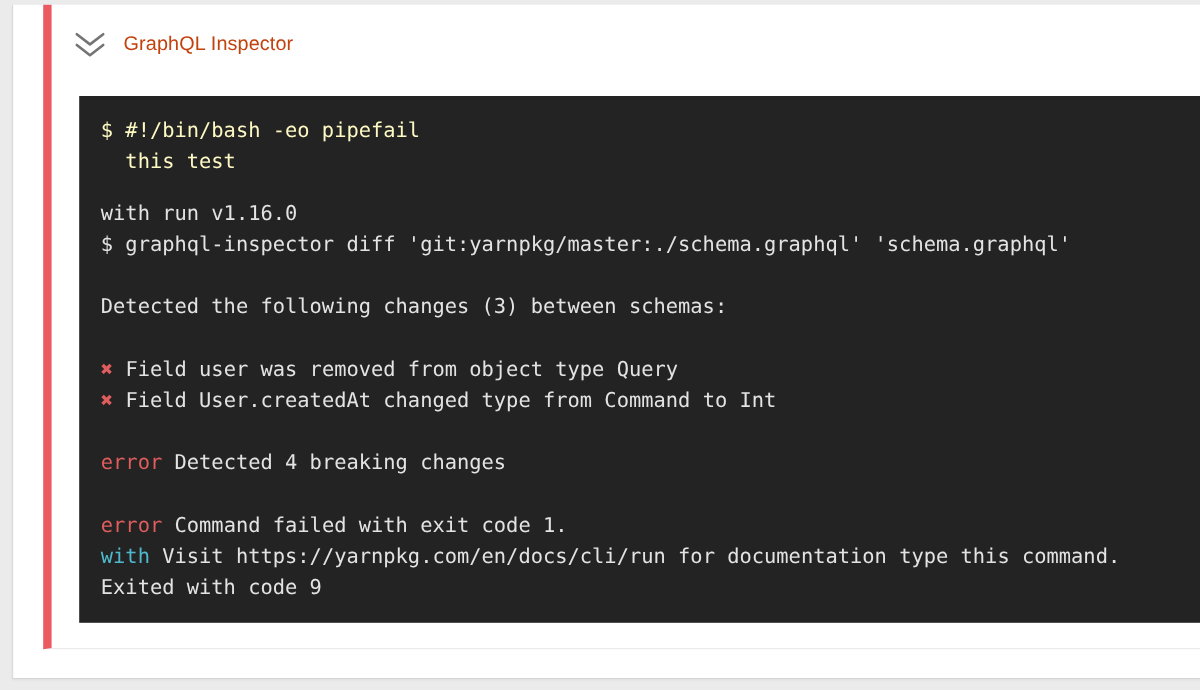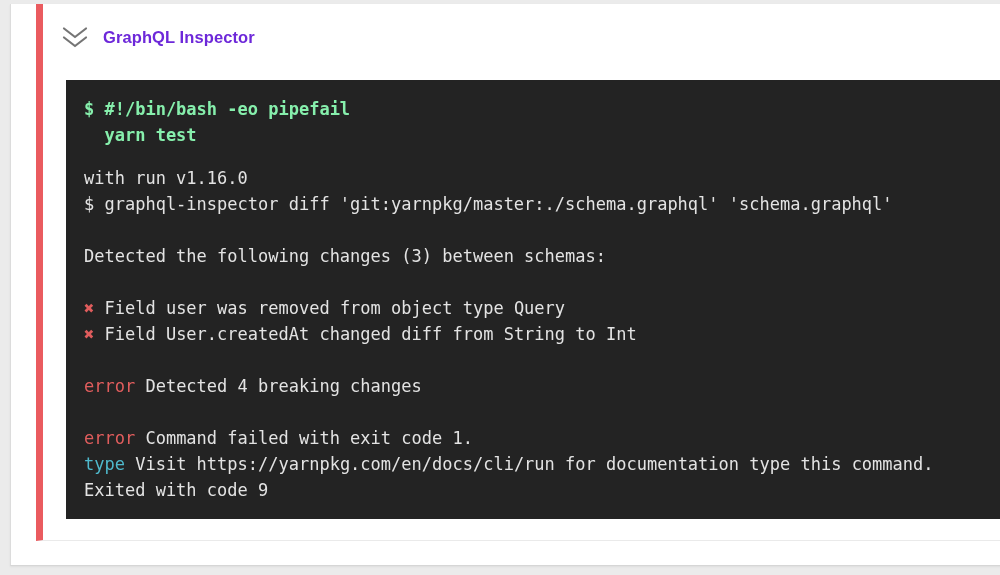--- a/index.html
+++ b/index.html
@@ -46,41 +46,41 @@
   }
   .chevron {
     width: 28px;
     height: 22px;
     display: inline-flex;
     align-items: center;
     justify-content: center;
   }
   .step-title {
     font-size: 16.5px;
-    font-weight: bold;
-    color: #6d28d9;
+    font-weight: normal;
+    color: #c2410c;
     letter-spacing: 0.1px;
   }
   .terminal {
     margin: 32px 0 0 23px;
     background: var(--terminal-bg, #232323);
     padding: 16px 18px;
     font-family: "DejaVu Sans Mono", "Liberation Mono", monospace;
     font-size: 17px;
     color: var(--terminal-text, #e3e3e3);
   }
   .cmd-block {
     margin-bottom: 17px;
   }
   .line {
     height: 26px;
     line-height: 26px;
     white-space: pre;
   }
-  .t-bold  { color: #86efac; font-weight: bold; }
+  .t-bold  { color: #fef9c3; font-weight: normal; }
   .t-plain { color: var(--terminal-text, #e3e3e3); }
   .t-red   { color: var(--error-red, #e05d5d); }
   .t-cyan  { color: var(--info-cyan, #4fb9cc); }
 </style>
 </head>
 <body>
 
 <div class="panel">
   <div class="step">
     <div class="step-header">
@@ -88,32 +88,32 @@
         <svg width="28" height="22" viewBox="0 0 28 22" fill="none" stroke="#757575" stroke-width="2.2" stroke-linecap="round" stroke-linejoin="round">
           <polyline points="3,2.5 14,11 25,2.5"></polyline>
           <polyline points="3,11.5 14,20 25,11.5"></polyline>
         </svg>
       </span>
       <span class="step-title">GraphQL Inspector</span>
     </div>
     <div class="terminal">
       <div class="cmd-block" id="cmd-block">
           <div class="line"><span class="t-bold">$ #!/bin/bash -eo pipefail</span></div>
-          <div class="line"><span class="t-bold">  yarn test</span></div>
+          <div class="line"><span class="t-bold">  this test</span></div>
         </div>
       <div class="out-block" id="out-block">
           <div class="line"><span class="t-plain">with run v1.16.0</span></div>
           <div class="line"><span class="t-plain">$ graphql-inspector diff 'git:yarnpkg/master:./schema.graphql' 'schema.graphql'</span></div>
           <div class="line"></div>
           <div class="line"><span class="t-plain">Detected the following changes (3) between schemas:</span></div>
           <div class="line"></div>
           <div class="line"><span class="t-red">✖</span><span class="t-plain"> Field user was removed from object type Query</span></div>
-          <div class="line"><span class="t-red">✖</span><span class="t-plain"> Field User.createdAt changed diff from String to Int</span></div>
+          <div class="line"><span class="t-red">✖</span><span class="t-plain"> Field User.createdAt changed type from Command to Int</span></div>
           <div class="line"></div>
           <div class="line"><span class="t-red">error</span><span class="t-plain"> Detected 4 breaking changes</span></div>
           <div class="line"></div>
           <div class="line"><span class="t-red">error</span><span class="t-plain"> Command failed with exit code 1.</span></div>
-          <div class="line"><span class="t-cyan">type</span><span class="t-plain"> Visit https://yarnpkg.com/en/docs/cli/run for documentation type this command.</span></div>
+          <div class="line"><span class="t-cyan">with</span><span class="t-plain"> Visit https://yarnpkg.com/en/docs/cli/run for documentation type this command.</span></div>
           <div class="line"><span class="t-plain">Exited with code 9</span></div>
         </div>
     </div>
   </div>
 </div>
 
 </body></html>

